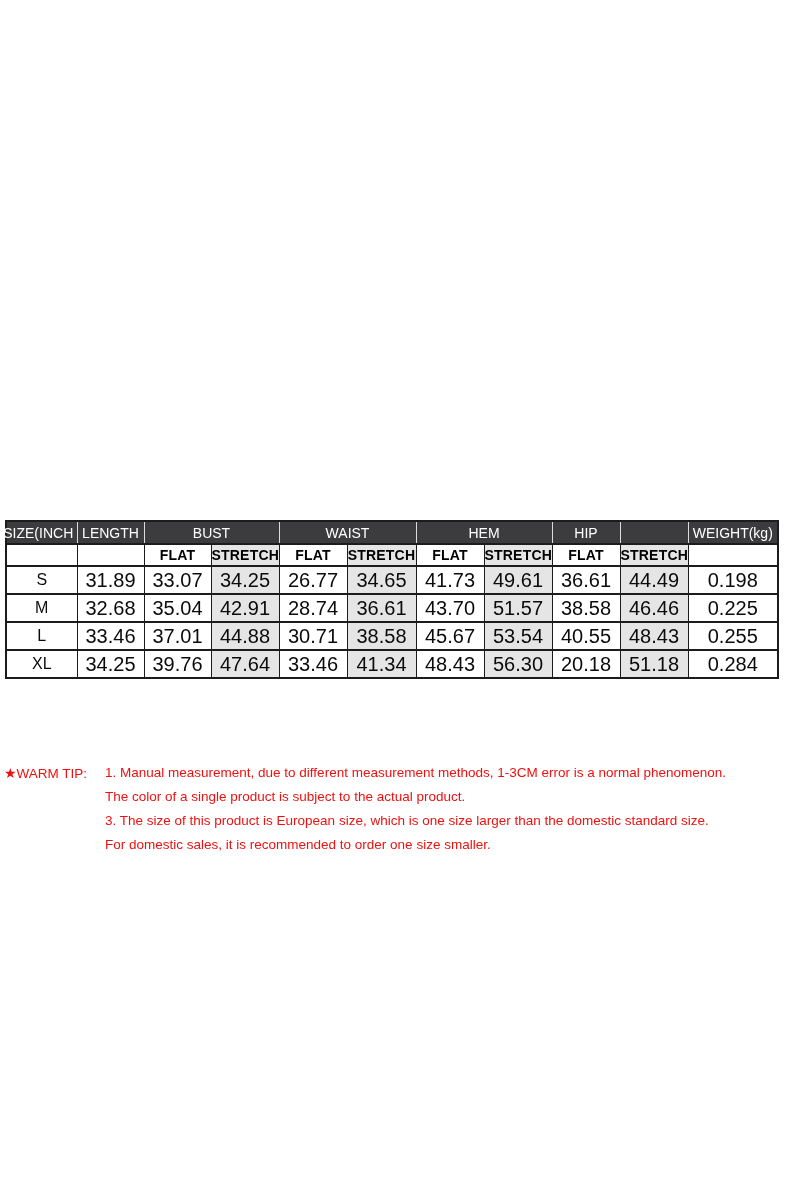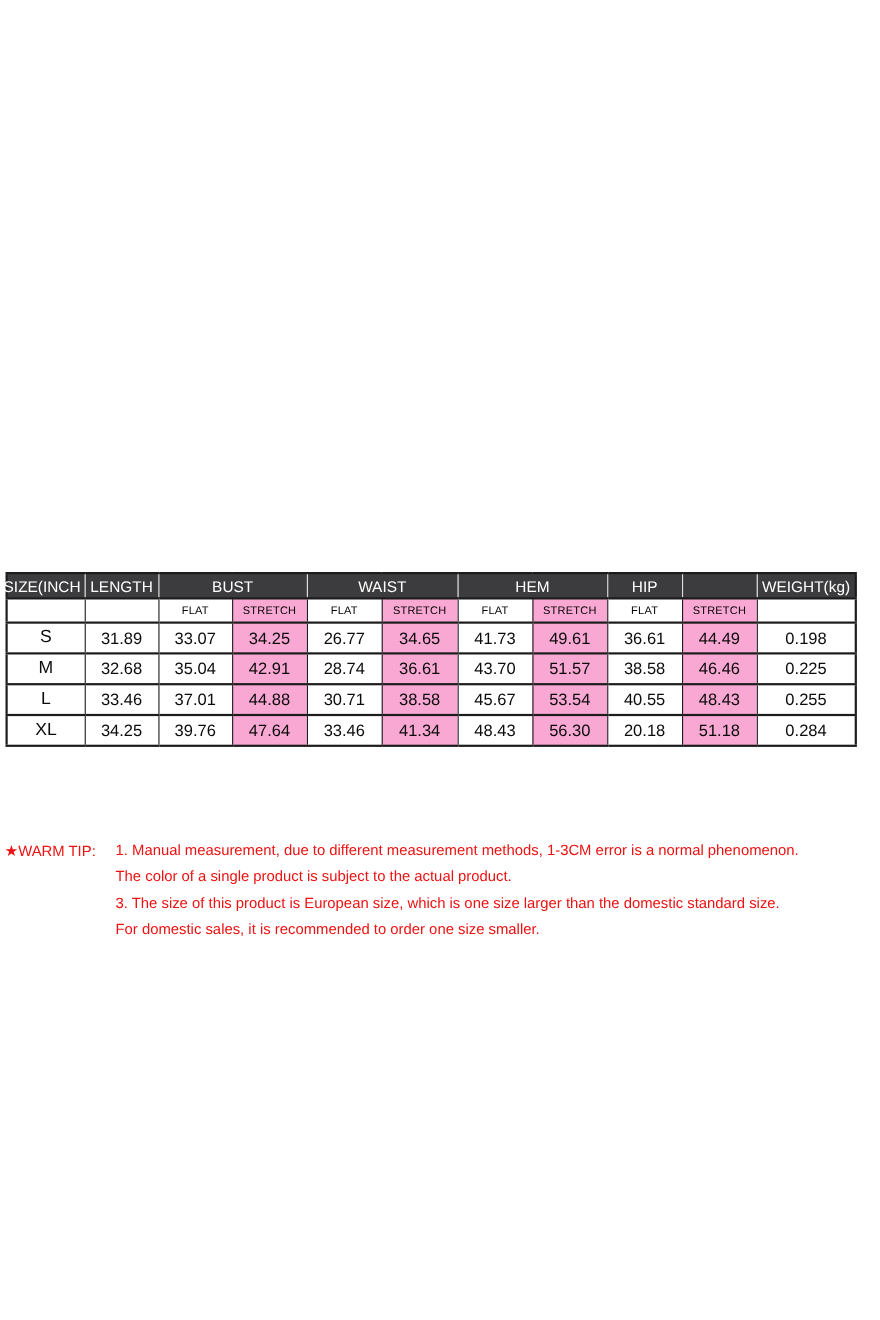--- a/index.html
+++ b/index.html
@@ -18,27 +18,27 @@
     border-top-width:2px; border-bottom-width:2px;
     overflow:visible;
   }
   .hdr th {
     background:#3c3c3e; color:#ffffff; font-weight:400; font-size:14px;
     height:21px; white-space:nowrap;
     border-left:1px solid #dcdcdc; border-right:1px solid #dcdcdc;
   }
   .hdr th.size-hdr { text-indent:-7px; }
   .sub th {
-    background:#ffffff; color:#000000; font-weight:400; font-size:10px;
+    background:#ffffff; color:#000000; font-weight:700; font-size:14px;
     height:20px; letter-spacing:0.2px;
   }
   .size-table tbody td {
-    background:#ffffff; color:#0b0b0b; font-size:15px; height:26px;
+    background:#ffffff; color:#0b0b0b; font-size:20px; height:26px;
   }
-  .size-table .stretch { background:#f9a8d4;margin-left:17px; }
+  .size-table .stretch { background:#e5e5e5;margin-left:17px; }
   .size-table tbody td.size-label { font-size:16px; }
 
   
   .warmtip {
     position:absolute; left:4px; top:761px; width:790px;
     display:flex; align-items:flex-start;
     color:#ee1111; font-size:13.5px; line-height:24px;
   }
   .tip-label { flex:0 0 89px; white-space:nowrap; }
   .star { font-size:14px; }

